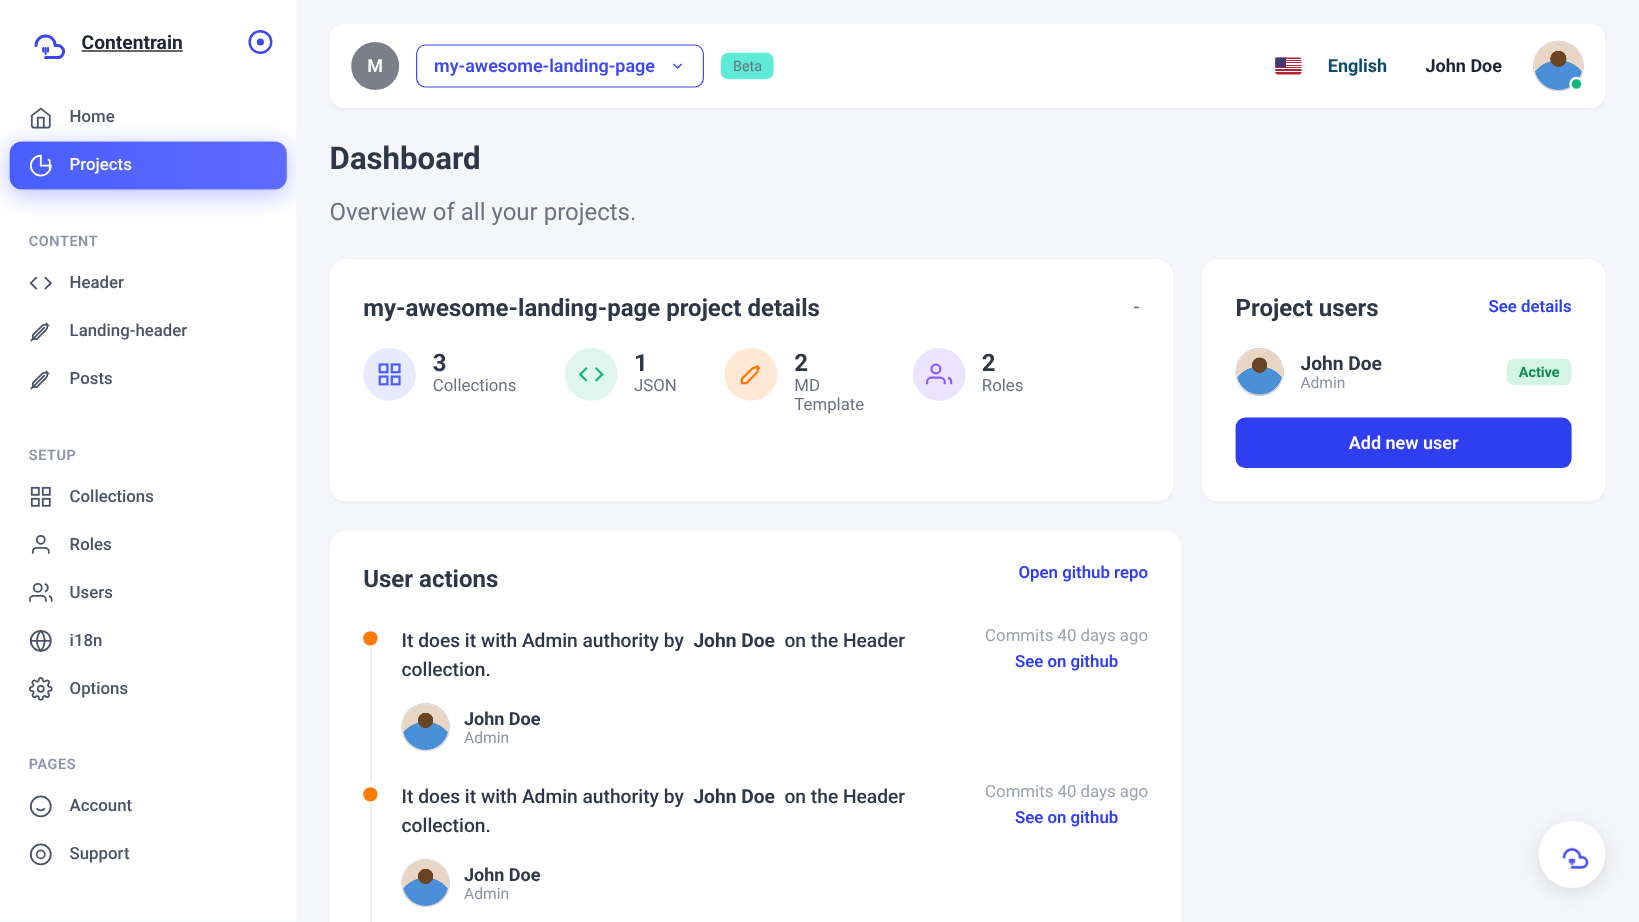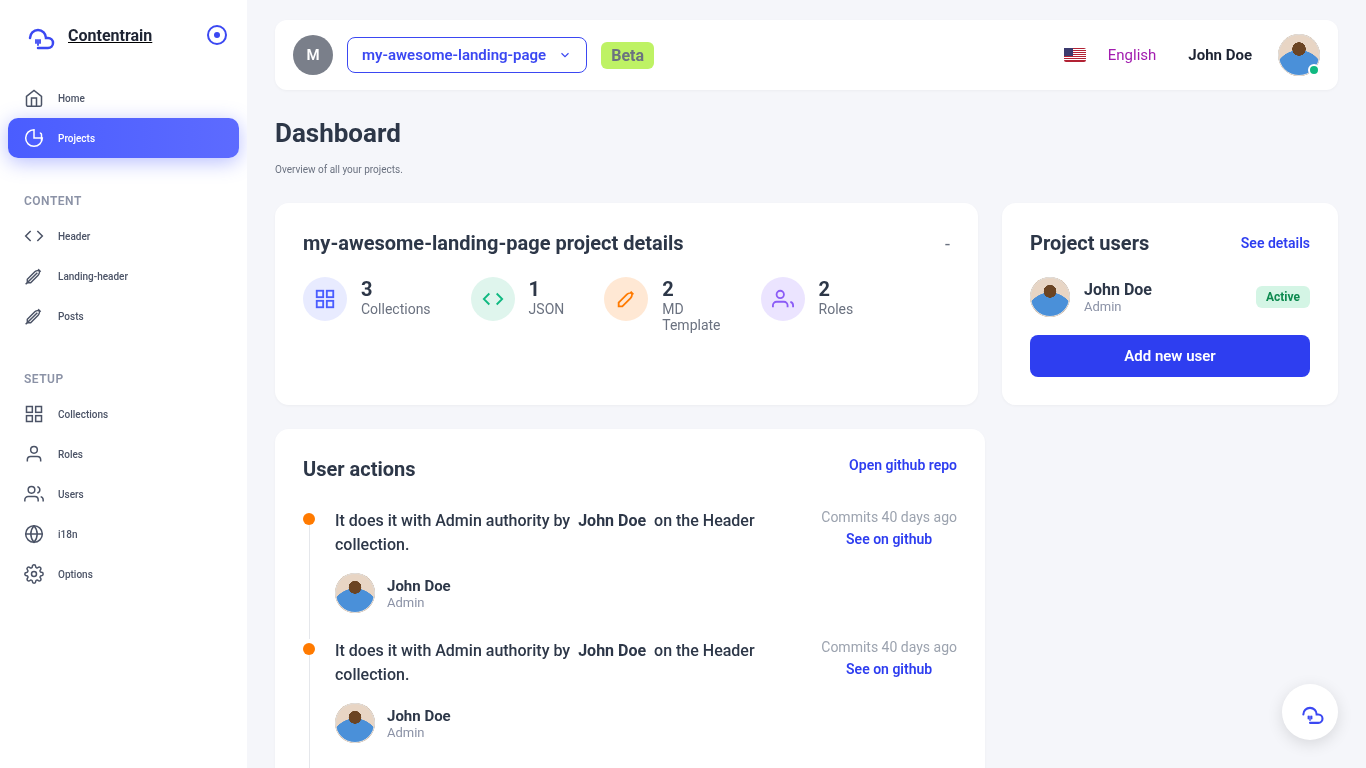--- a/index.html
+++ b/index.html
@@ -5,42 +5,42 @@
 * { margin: 0; padding: 0; box-sizing: border-box; font-family: -apple-system, BlinkMacSystemFont, 'Segoe UI', Roboto, sans-serif; }
 body { background: #f5f6fa; width: 1366px; height: 768px; overflow: hidden; display: flex; }
 .sidebar { width: 247px; background: #fff; height: 100%; padding: 20px 0; overflow-y: auto; }
 .logo-row { display: flex; align-items: center; padding: 0 20px 20px; gap: 12px; text-decoration: underline; }
 .logo-icon { width: 36px; height: 30px; color: #3b48f2; }
 .logo-text { font-weight: 700; font-size: 16px; color: #1e2433; }
 .sync-icon { margin-left: auto; width: 20px; height: 20px; border: 2px solid #3b48f2; border-radius: 50%; position: relative; }
 .sync-icon::after { content: ''; position: absolute; width: 6px; height: 6px; background: #3b48f2; border-radius: 50%; top: 50%; left: 50%; transform: translate(-50%, -50%); }
 .nav-section { padding: 8px; }
 .nav-label { font-size: 12px; font-weight: 600; color: #8b92a6; padding: 8px 16px; letter-spacing: 0.5px; margin-top: 12px; }
-.nav-item { display: flex; align-items: center; gap: 14px; padding: 10px 16px; border-radius: 10px; cursor: pointer; color: #4b5366; font-size: 10px; font-weight: 500; }
+.nav-item { display: flex; align-items: center; gap: 14px; padding: 10px 16px; border-radius: 10px; cursor: pointer; color: #4b5366; font-size: 14px; font-weight: 500; }
 .nav-item.active { background: linear-gradient(90deg, #4a5dff, #5d6bff); color: #fff; box-shadow: 0 4px 20px rgba(74,93,255,0.4); }
 .nav-item svg, .nav-icon { width: 20px; height: 20px; flex-shrink: 0; stroke: currentColor; fill: none; stroke-width: 1.8; }
 .main { flex: 1; padding: 20px 28px; overflow-y: auto; }
 .topbar { background: #fff; border-radius: 12px; padding: 14px 18px; display: flex; align-items: center; gap: 14px; box-shadow: 0 1px 3px rgba(0,0,0,0.04); }
 .avatar-circle { width: 40px; height: 40px; border-radius: 50%; background: #7a7f8a; color: #fff; display: flex; align-items: center; justify-content: center; font-weight: 600; font-size: 15px; }
 .project-select { border: 1.5px solid #3b48f2; border-radius: 8px; padding: 8px 14px; color: #3b48f2; font-weight: 600; font-size: 15px; display: flex; align-items: center; gap: 12px; cursor: pointer; }
 .chev { width: 14px; height: 14px; stroke: #3b48f2; fill: none; stroke-width: 2; }
-.beta { background: #bef264; color: #6b7280; font-size: 16px; font-weight: 700; padding: 4px 10px; border-radius: 6px; }
+.beta { background: #5eead4; color: #6b7280; font-size: 12px; font-weight: 400; padding: 4px 10px; border-radius: 6px; }
 .spacer { flex: 1; }
 .flag { width: 22px; height: 14px; background: linear-gradient(#b22234 0% 7%, #fff 7% 14%, #b22234 14% 21%, #fff 21% 28%, #b22234 28% 35%, #fff 35% 42%, #b22234 42% 49%, #fff 49% 56%, #b22234 56% 63%, #fff 63% 70%, #b22234 70% 77%, #fff 77% 84%, #b22234 84% 100%); position: relative; border-radius: 2px; margin-right: 8px; }
 .flag::before { content:''; position:absolute; left:0; top:0; width:9px; height:7.5px; background:#3c3b6e; }
-.lang { color: #a21caf; font-size: 15px; font-weight: 400; margin-right: 18px; }
+.lang { color: #0c4a6e; font-size: 15px; font-weight: 700; margin-right: 18px; }
 .username { color: #1e2433; font-weight: 700; font-size: 15px; margin-right: 12px; }
 .profile-pic { width: 42px; height: 42px; border-radius: 50%; background: linear-gradient(135deg, #d4a574, #b8875f); position: relative; }
 .profile-pic.sm { width: 40px; height: 40px; }
 .profile-pic.xs { width: 40px; height: 40px; }
 .status-dot { position: absolute; bottom: 0; right: 0; width: 12px; height: 12px; background: #10b981; border: 2px solid #fff; border-radius: 50%; }
 .profile-icon { width: 100%; height: 100%; border-radius: 50%; background: radial-gradient(circle at 50% 35%, #6b4423 20%, transparent 21%), radial-gradient(circle at 50% 100%, #4a90d9 55%, transparent 56%), #e8d5c4; border: 1px solid #e0e0e0; }
 .page-header { margin: 28px 0; }
 .page-title { font-size: 26px; font-weight: 700; color: #2d3748; margin-bottom: 6px; }
-.page-sub { color: #6b7280; font-size: 10px; margin-top: 16px; }
+.page-sub { color: #6b7280; font-size: 20px; margin-top: 16px; }
 .cards-row { display: flex; gap: 24px; }
 .card { background: #fff; border-radius: 14px; padding: 28px; box-shadow: 0 1px 3px rgba(0,0,0,0.04); }
 .card.main-card { flex: 1; }
 .card.side-card { width: 336px; }
 .card-head { display: flex; align-items: center; justify-content: space-between; margin-bottom: 22px; }
 .card-title { font-size: 20px; font-weight: 700; color: #2d3748; }
 .minus { color: #6b7280; font-size: 18px; cursor: pointer; }
 .stats-row { display: flex; gap: 40px; }
 .stat { display: flex; gap: 14px; align-items: flex-start; }
 .stat-icon { width: 44px; height: 44px; border-radius: 50%; display: flex; align-items: center; justify-content: center; }
@@ -164,20 +164,39 @@
     </div>
     <div class="nav-item">
       <svg class="nav-icon" viewBox="0 0 24 24">
           <circle cx="12" cy="12" r="3"></circle>
           <path d="M19.4 15a1.65 1.65 0 0 0 .33 1.82l.06.06a2 2 0 1 1-2.83 2.83l-.06-.06a1.65 1.65 0 0 0-1.82-.33 1.65 1.65 0 0 0-1 1.51V21a2 2 0 0 1-4 0v-.09A1.65 1.65 0 0 0 9 19.4a1.65 1.65 0 0 0-1.82.33l-.06.06a2 2 0 1 1-2.83-2.83l.06-.06a1.65 1.65 0 0 0 .33-1.82 1.65 1.65 0 0 0-1.51-1H3a2 2 0 0 1 0-4h.09A1.65 1.65 0 0 0 4.6 9a1.65 1.65 0 0 0-.33-1.82l-.06-.06a2 2 0 1 1 2.83-2.83l.06.06a1.65 1.65 0 0 0 1.82.33H9a1.65 1.65 0 0 0 1-1.51V3a2 2 0 0 1 4 0v.09a1.65 1.65 0 0 0 1 1.51 1.65 1.65 0 0 0 1.82-.33l.06-.06a2 2 0 1 1 2.83 2.83l-.06.06a1.65 1.65 0 0 0-.33 1.82V9a1.65 1.65 0 0 0 1.51 1H21a2 2 0 0 1 0 4h-.09a1.65 1.65 0 0 0-1.51 1z"></path>
         </svg>
       <span>Options</span>
     </div>
   </div>
 
+  <div class="nav-section">
+    <div class="nav-label">PAGES</div>
+    <div class="nav-item">
+      <svg class="nav-icon" viewBox="0 0 24 24">
+          <circle cx="12" cy="12" r="10"></circle>
+          <path d="M8 14s1.5 2 4 2 4-2 4-2"></path>
+          <line x1="9" y1="9" x2="9" y2="9"></line>
+          <line x1="15" y1="9" x2="15" y2="9"></line>
+        </svg>
+      <span>Account</span>
+    </div>
+    <div class="nav-item">
+      <svg class="nav-icon" viewBox="0 0 24 24">
+          <circle cx="12" cy="12" r="10"></circle>
+          <circle cx="12" cy="12" r="4"></circle>
+        </svg>
+      <span>Support</span>
+    </div>
+  </div>
 </aside>
 
 <main class="main">
   <div class="topbar">
     <div class="avatar-circle">M</div>
     <div class="project-select">
       <span>my-awesome-landing-page</span>
       <svg class="chev" viewBox="0 0 24 24">
           <polyline points="6 9 12 15 18 9"></polyline>
         </svg>

